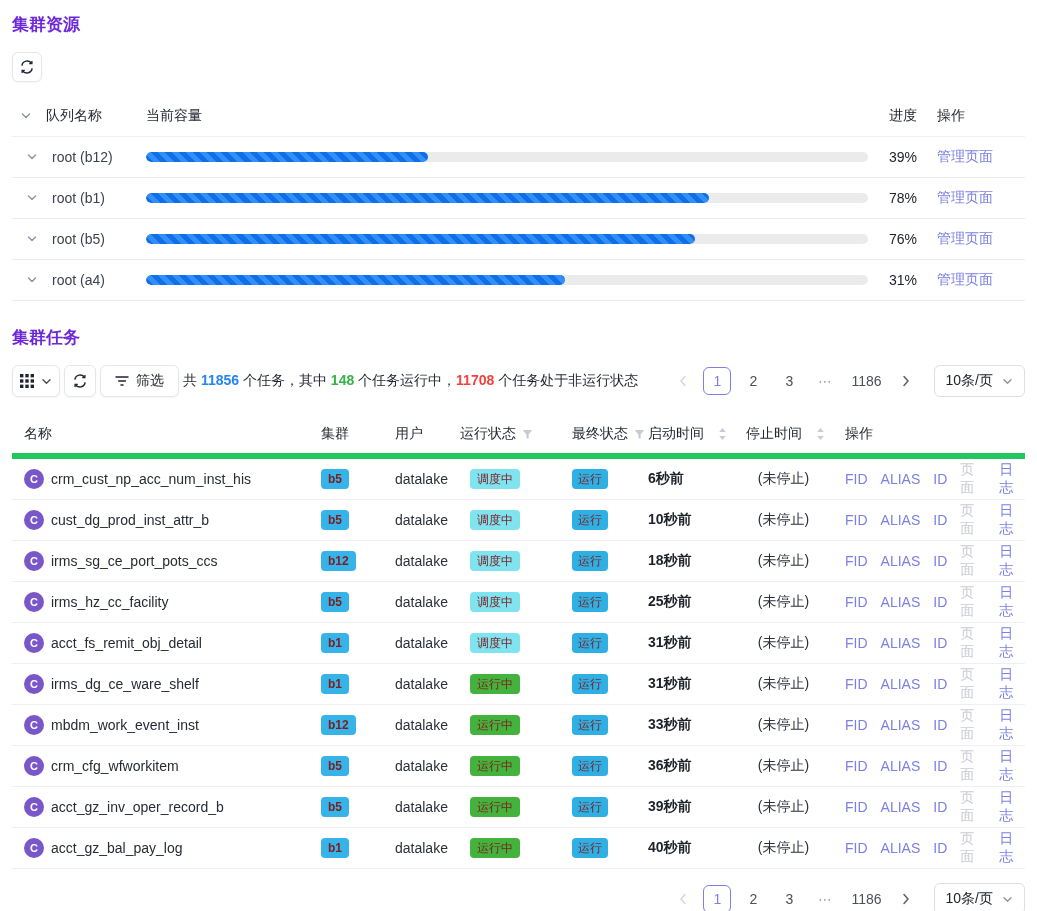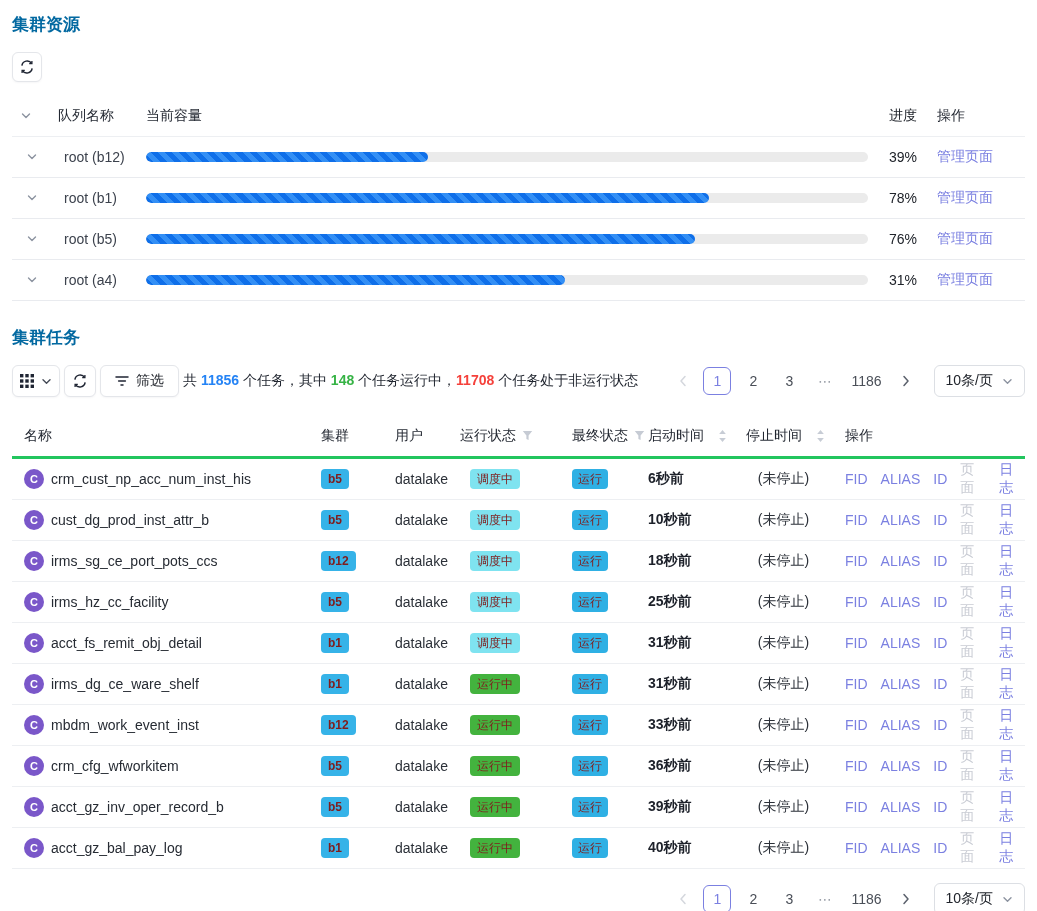--- a/index.html
+++ b/index.html
@@ -13,35 +13,35 @@
     --badge-final:#2fb0e4;
     --progress-dark:#0f6fe9;
     --progress-light:#338ff5;
     --avatar:#7a57c9;
   }
   *{box-sizing:border-box;}
   html,body{margin:0;padding:0;background:#fff;}
   body{font-family:"Liberation Sans","DejaVu Sans",sans-serif;color:#20242b;font-size:14px;}
   .page{width:1037px;padding:12px 12px 20px;margin:0;}
 
-  .section-title{font-size:17px;font-weight:700;color:#0369a1;margin:2px 0 16px;line-height:22px;}
+  .section-title{font-size:17px;font-weight:700;color:#6d28d9;margin:2px 0 16px;line-height:22px;}
 
   
   .icon-btn{height:30px;min-width:30px;padding:0 7px;border:1px solid #e4e6ea;border-radius:6px;background:#fff;
     display:inline-flex;align-items:center;justify-content:center;gap:7px;cursor:pointer;
     box-shadow:0 1px 2px rgba(20,30,50,.04);}
   .toolbar{display:flex;align-items:center;gap:4px;margin:0 0 18px;}
   .toolbar .icon-btn{height:32px;min-width:32px;}
   .btn-label{font-size:14px;color:#20242b;}
 
   
   .res-table{margin-top:14px;}
   .res-row{display:flex;align-items:center;height:41px;border-bottom:1px solid #e9ebef;}
   .res-row.head{border-bottom:1px solid #edeff2;font-weight:500;color:#1f242e;}
-  .rt-queue{width:134px;display:flex;align-items:center;gap:26px;padding-left:8px;}
+  .rt-queue{width:134px;display:flex;align-items:center;gap:14px;padding-left:8px;}
   .res-row:not(.head) .rt-queue{padding-left:14px;color:#3c424d;}
   .rt-bar{width:722px;display:flex;align-items:center;}
   .bar-track{width:100%;height:10px;border-radius:5px;background:#ebebeb;overflow:hidden;}
   .bar-fill{height:100%;border-radius:5px;
     background:repeating-linear-gradient(45deg,var(--progress-dark) 0 5px,var(--progress-light) 5px 10px);}
   .rt-pct{width:69px;padding-left:21px;color:#20242b;}
   .rt-ops{flex:1;padding-left:0;}
   .link{color:var(--link);cursor:pointer;text-decoration:none;}
   .link.disabled{color:#c9ccd4;cursor:default;}
 
@@ -61,21 +61,21 @@
   .pg-item{min-width:28px;height:28px;display:inline-flex;align-items:center;justify-content:center;
     border-radius:6px;color:#4a4f58;cursor:pointer;padding:0 4px;}
   .pg-item.pg-active{border:1px solid var(--link);color:var(--link);}
   .pg-item.pg-ellipsis{color:#9ca1aa;cursor:default;letter-spacing:1px;}
   .page-size{height:32px;border:1px solid #dcdfe4;border-radius:6px;background:#fff;display:inline-flex;
     align-items:center;gap:9px;padding:0 11px;margin-left:8px;cursor:pointer;color:#20242b;}
 
   
   .task-table{margin-top:0;}
   .tt-row{display:flex;align-items:center;height:41px;border-bottom:1px solid #edeff2;}
-  .tt-row.head{height:44px;font-weight:500;color:#1f242e;border-bottom:3px solid #22c55e;}
+  .tt-row.head{height:44px;font-weight:500;color:#1f242e;border-bottom:6px solid #22c55e;}
   .tt-name{width:309px;display:flex;align-items:center;gap:7px;padding-left:12px;}
   .tt-cluster{width:74px;}
   .tt-user{width:65px;color:#2b3038;}
   .tt-run{width:88px;}
   .tt-final{width:100px;padding-left:24px;}
   .tt-row.head .tt-final{padding-left:24px;}
   .tt-start{width:98px;text-align:left;padding-right:24px;}
   .tt-stop{width:99px;text-align:center;padding-right:24px;}
   .tt-ops{flex:1;display:flex;align-items:center;gap:13px;}
   .head-cell{display:inline-flex;align-items:center;gap:6px;justify-content:space-between;}

